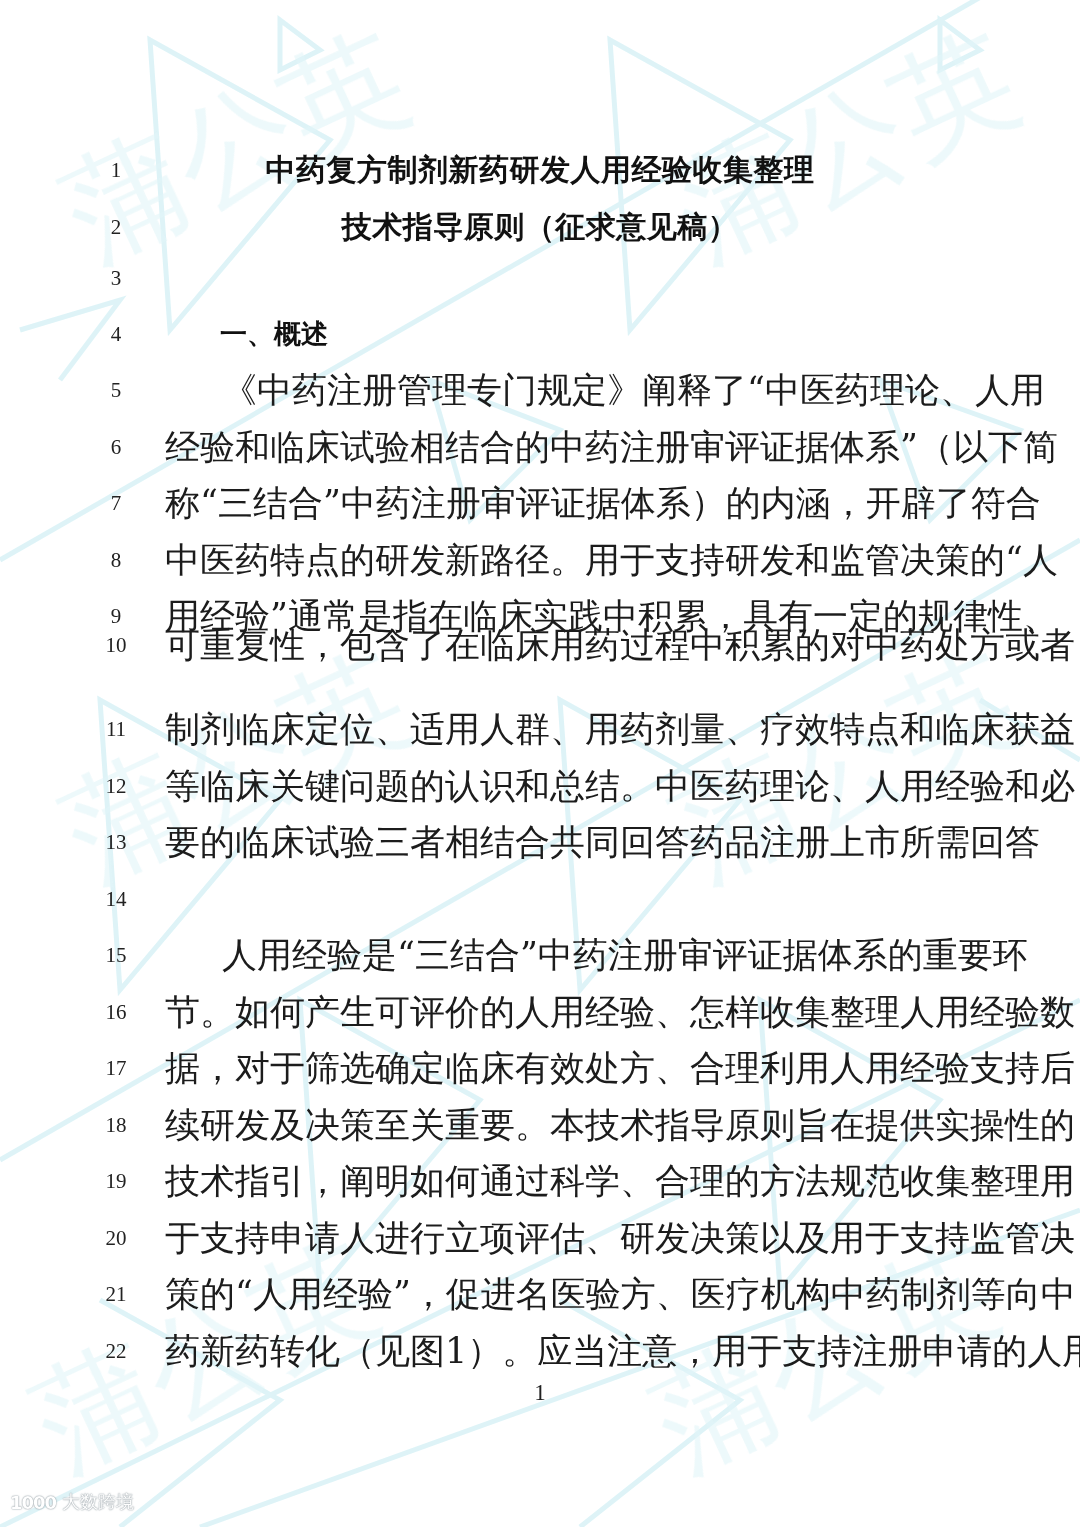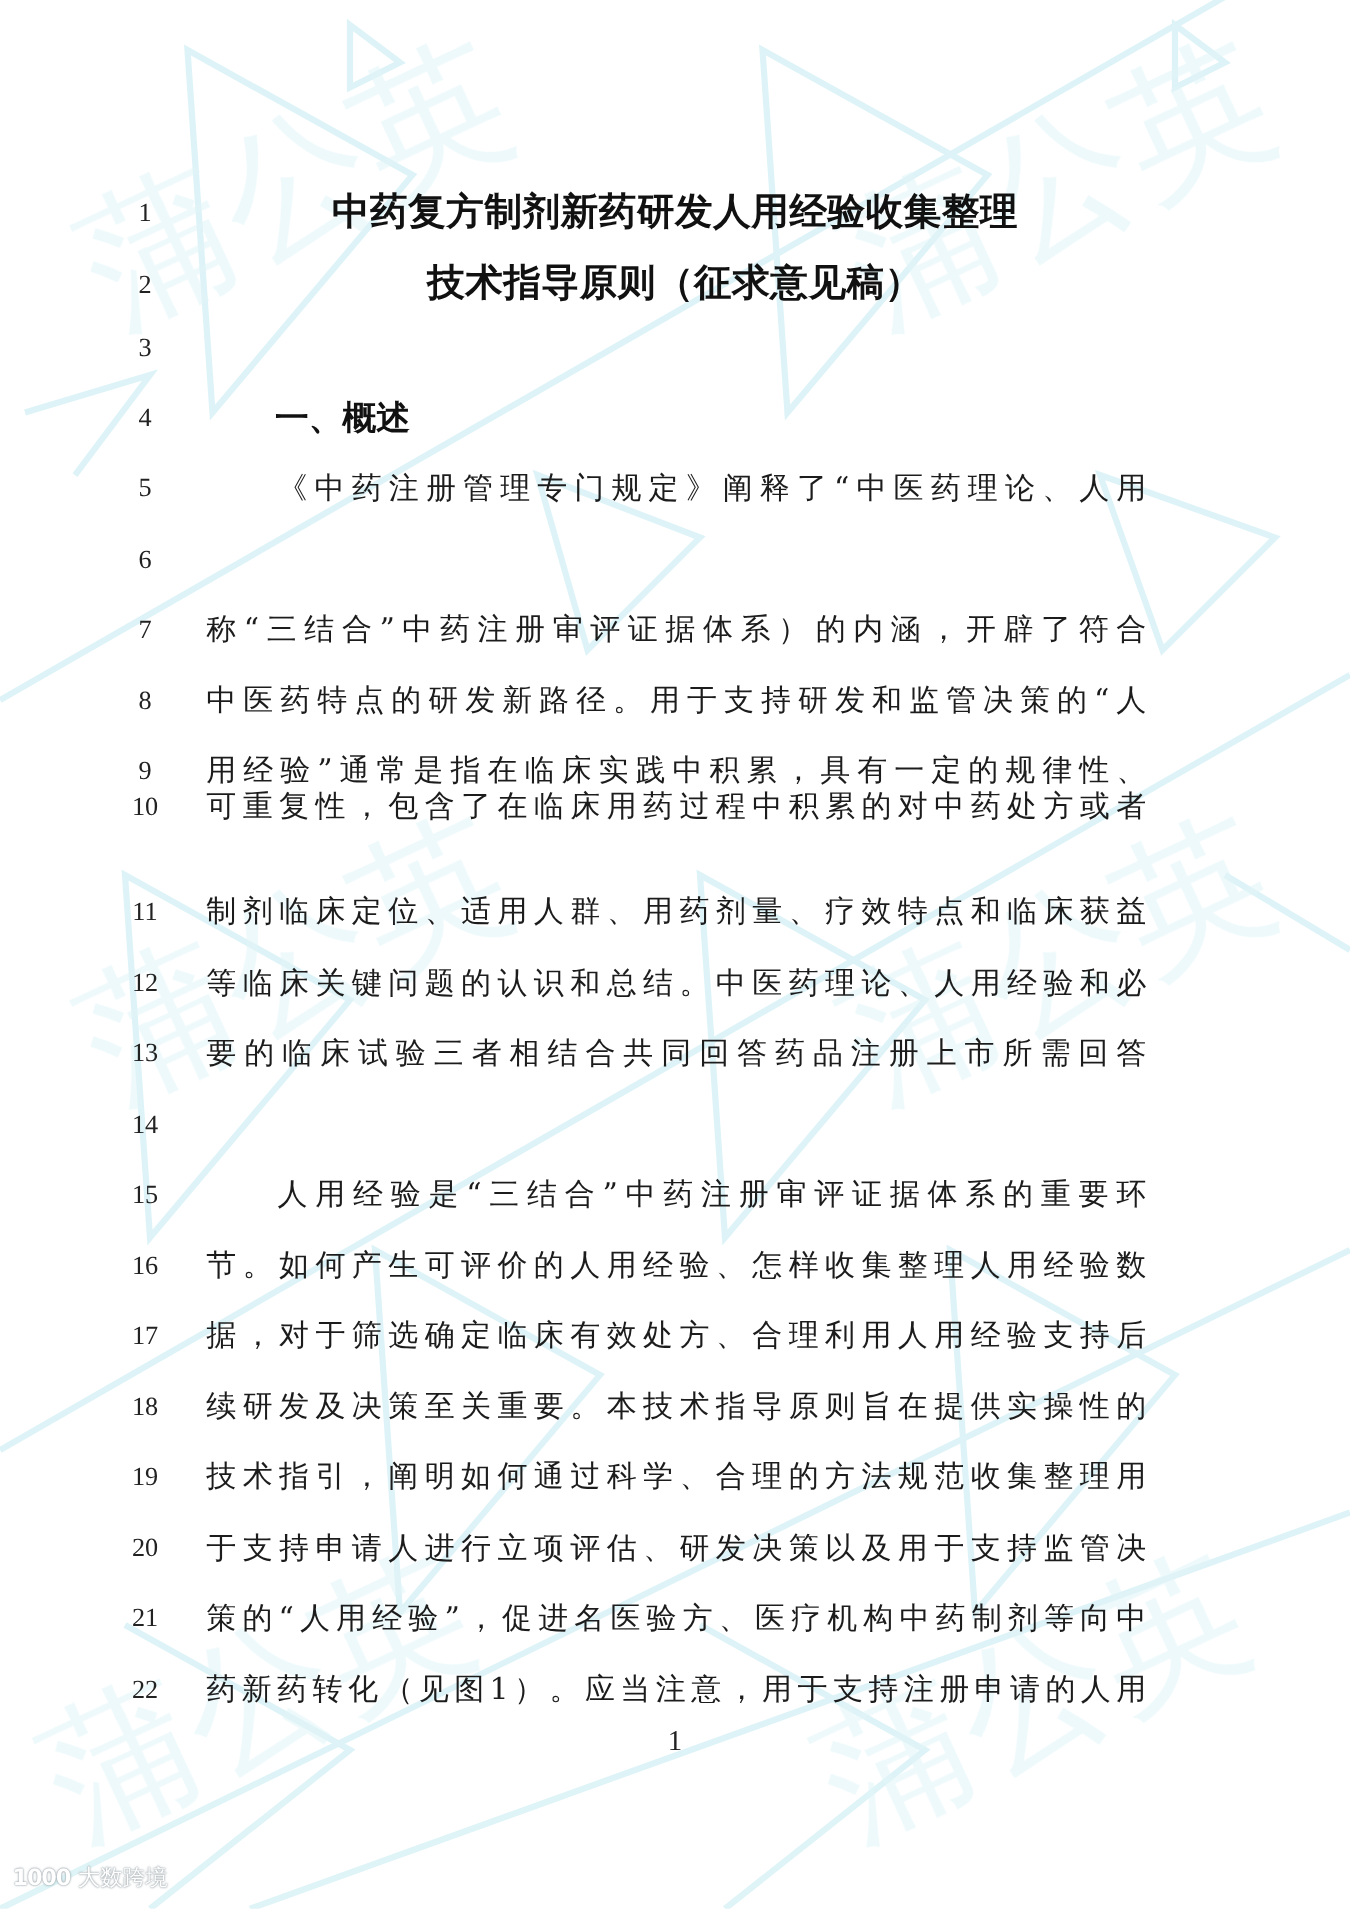--- a/index.html
+++ b/index.html
@@ -13,21 +13,21 @@
   .line {
     position: absolute; left: 0; width: 1080px; height: 56px;
   }
   .ln {
     position: absolute; left: 96px; width: 40px; text-align: center;
     font-family: "Liberation Serif", "DejaVu Serif", serif;
     font-size: 21px; line-height: 56px; color: #222;
   }
   .txt {
     position: absolute; left: 165px; width: 752px;
-    font-size: 24px; line-height: 56px; white-space: nowrap;
+    font-size: 35px; line-height: 56px; white-space: nowrap;
     text-align: justify; text-align-last: justify; letter-spacing: 0;
     color: #1c1c1c;
   }
   .txt.indent { left: 222px; width: 695px; }
   .txt.last { text-align-last: left; }
   .title {
     position: absolute; left: 0; width: 1080px; text-align: center;
     font-family: "DejaVu Sans", "Liberation Sans", sans-serif;
     font-weight: bold; font-size: 30px; line-height: 56px; color: #111;
     letter-spacing: 0.5px;
@@ -100,20 +100,21 @@
   <span class="ln">4</span>
   <div class="heading">一、概述</div>
 </div>
 
 <div class="line" style="top:362px;">
   <span class="ln">5</span>
   <div class="txt indent">《中药注册管理专门规定》阐释了“中医药理论、人用</div>
 </div>
 <div class="line" style="top:419px;">
   <span class="ln">6</span>
+  <div class="txt">经验和临床试验相结合的中药注册审评证据体系”（以下简</div>
 </div>
 <div class="line" style="top:475px;">
   <span class="ln">7</span>
   <div class="txt">称“三结合”中药注册审评证据体系）的内涵，开辟了符合</div>
 </div>
 <div class="line" style="top:532px;">
   <span class="ln">8</span>
   <div class="txt">中医药特点的研发新路径。用于支持研发和监管决策的“人</div>
 </div>
 <div class="line" style="top:588px;">

